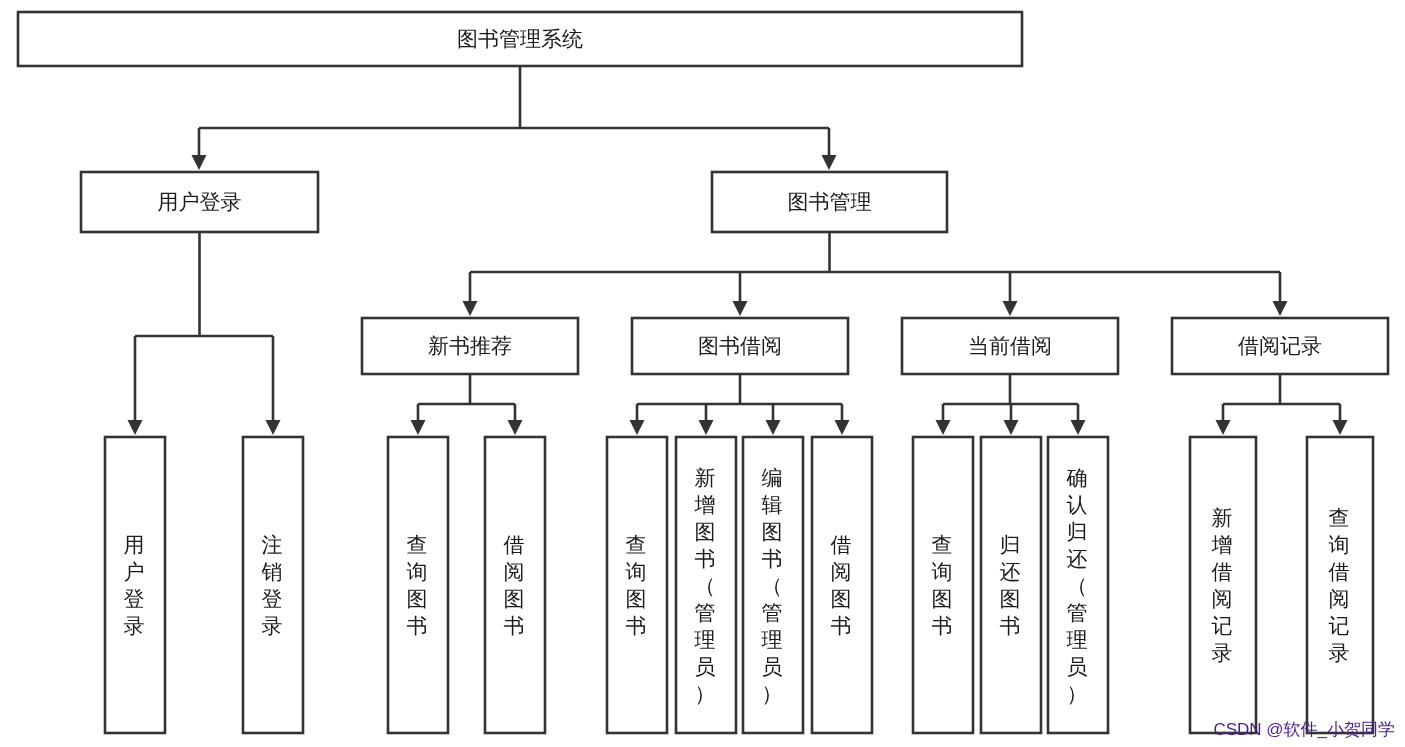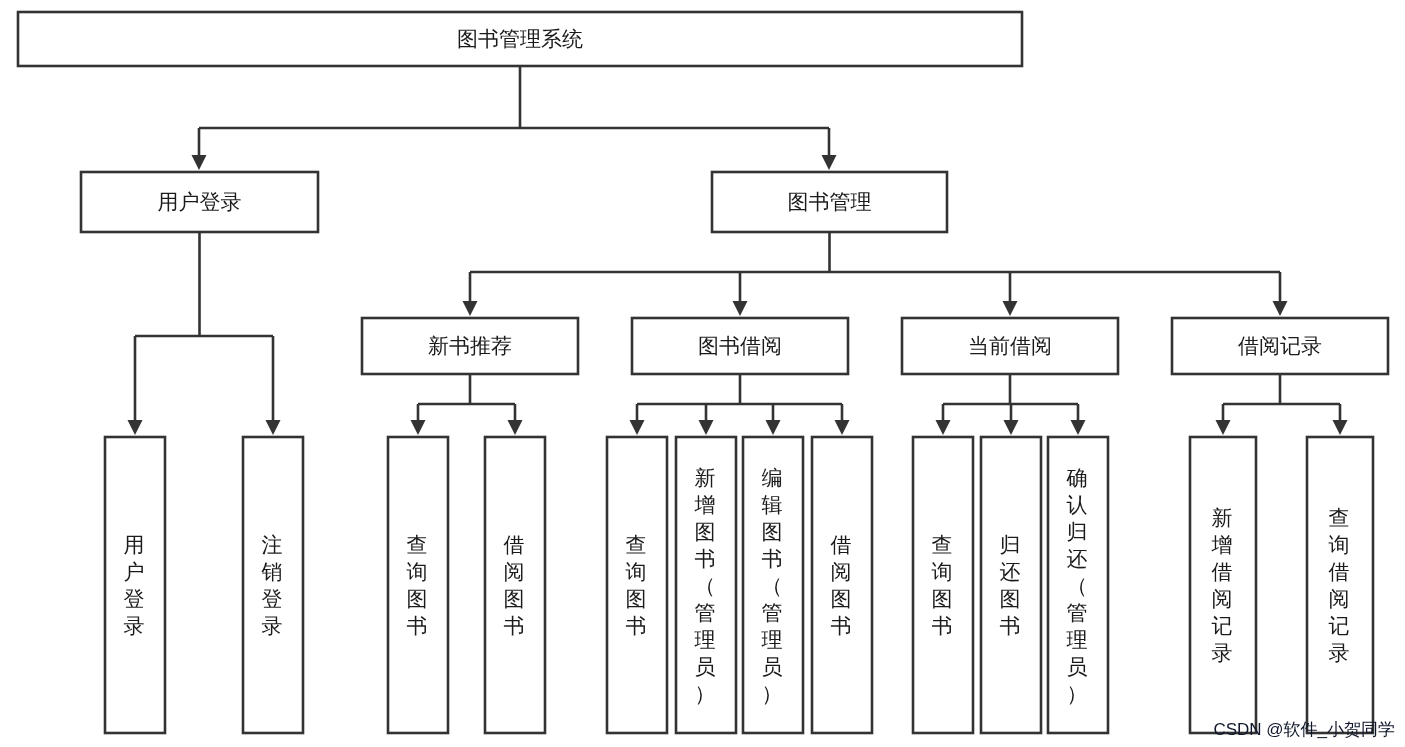--- a/index.html
+++ b/index.html
@@ -47,21 +47,21 @@
   .arrow-head {
     fill: #333333;
     stroke: none;
   }
   .watermark-text {
     position: absolute;
     right: 10px;
     bottom: 6px;
     font-family: "Liberation Sans", "DejaVu Sans", sans-serif;
     font-size: 17px;
-    color: #0f172a;
+    color: #4c1d95;
     white-space: nowrap;
     user-select: none;
   }
 </style>
 </head>
 <body>
 
 <svg id="diagram-root" viewBox="0 0 1405 747" xmlns="http://www.w3.org/2000/svg">
   <g id="connectors-layer">
       <line x1="520" y1="66" x2="520" y2="128" class="connector"></line>

